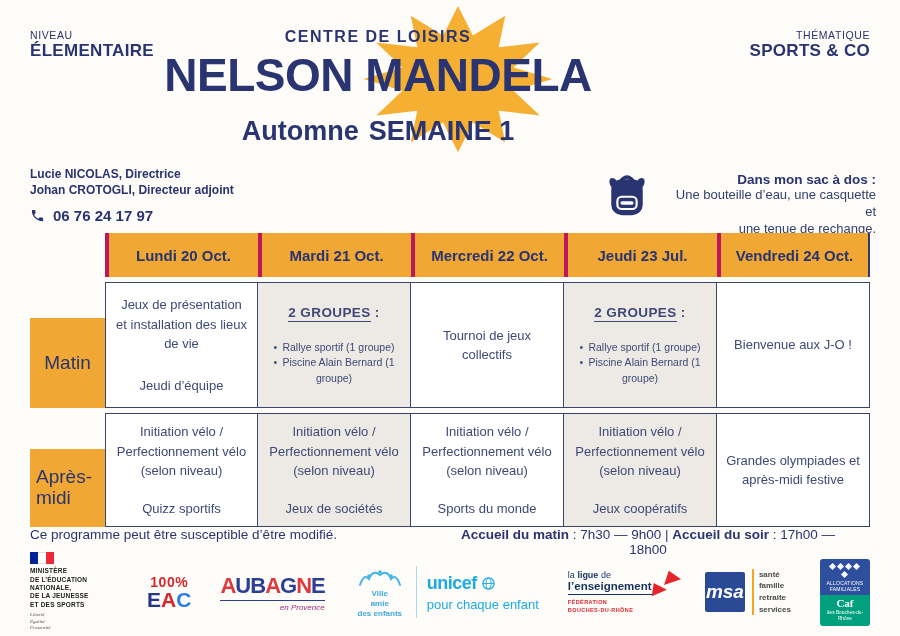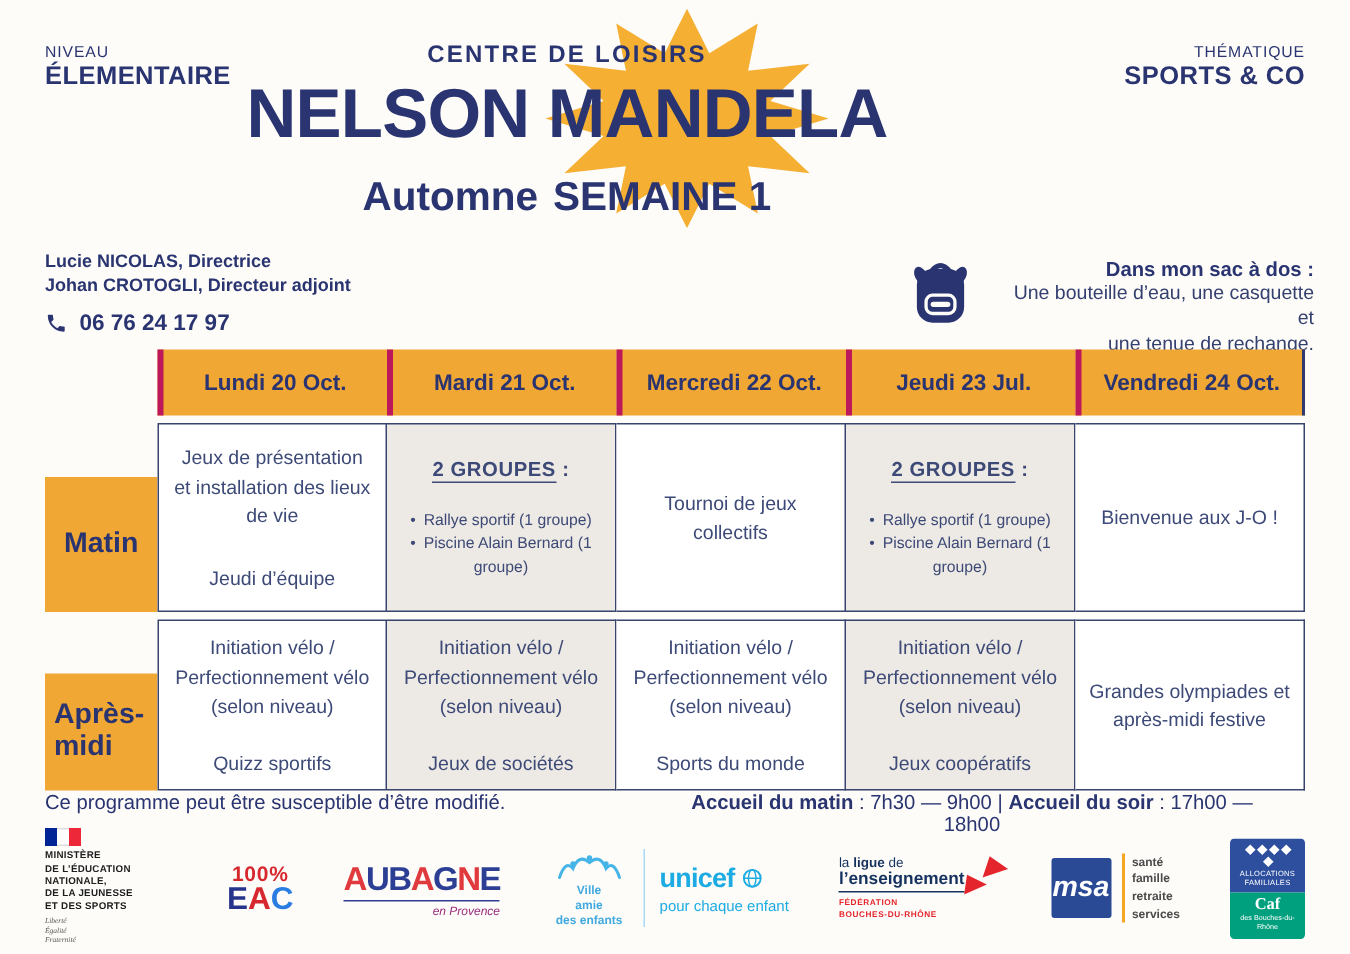--- a/index.html
+++ b/index.html
@@ -42,21 +42,21 @@
   .head-row { height:44px; }
   .head-spacer { background:transparent; }
   .head-cell {
     background:#F0A733; display:flex; align-items:center; justify-content:center;
     font-size:15px; font-weight:700; border-left:4px solid #be185d;
   }
   .head-cell:last-child { border-right:2px solid #2F3B6E; }
   .row { margin-top:5px; }
   .label-cell {
     background:#F0A733; display:flex; align-items:center; justify-content:center;
-    font-weight:700; font-size:19px; line-height:1.1; padding:16px 6px; text-align:left;margin-top:36px;
+    font-weight:400; font-size:19px; line-height:1.1; padding:16px 6px; text-align:left;margin-top:36px;
   }
   .cell {
     border:1px solid #39456F; background:#fff;
     display:flex; flex-direction:column; align-items:center; justify-content:center;
     padding:8px 9px; text-align:center; font-size:13px; color:#3D4A77; line-height:1.5;
   }
   .cell + .cell { border-left:none; }
   .cell.alt { background:#EDE9E4; }
   .row-matin { height:126px; }
   .row-pm { height:106px; }
@@ -100,21 +100,21 @@
   .aubagne-name .red { color:#E03A3E; } .aubagne-name .blue { color:#2C3F94; }
   .aubagne-sub { font-size:8px; color:#9B2C7E; margin-top:2px; font-style:italic; }
 
   .lg-vade-unicef { flex-direction:row; align-items:center; gap:10px; }
   .vade { display:flex; flex-direction:column; align-items:center; }
   .vade-line { font-size:8px; font-weight:700; color:#3FA9E0; line-height:1.25; }
   .vade-divider { width:1px; height:52px; background:#A8D9F2; }
   .unicef { display:flex; flex-direction:column; }
   .unicef-row { display:flex; align-items:center; gap:4px; }
   .unicef-name { font-size:18px; font-weight:800; color:#1CABE2; letter-spacing:-.5px; }
-  .unicef-tag { font-size:10px; color:#1CABE2; margin-top:3px; }
+  .unicef-tag { font-size:13px; color:#1CABE2; margin-top:3px; }
 
   .lg-ligue { position:relative; width:108px; }
   .ligue-l1 { font-size:9px; color:#15325F; }
   .ligue-l1 b { font-weight:800; }
   .ligue-l2 { font-size:11.5px; font-weight:800; color:#15325F; border-bottom:1.2px solid #15325F; padding-bottom:2px; width:fit-content; }
   .ligue-sub { font-size:5.5px; color:#E4262C; margin-top:4px; letter-spacing:.4px; line-height:1.4; font-weight:700; }
   .ligue-arrows { position:absolute; right:-6px; top:0; }
 
   .lg-msa { flex-direction:row; align-items:center; gap:7px; }
   .msa-box { width:40px; height:40px; background:#2B4A96; color:#fff; display:flex; align-items:center; justify-content:center;

